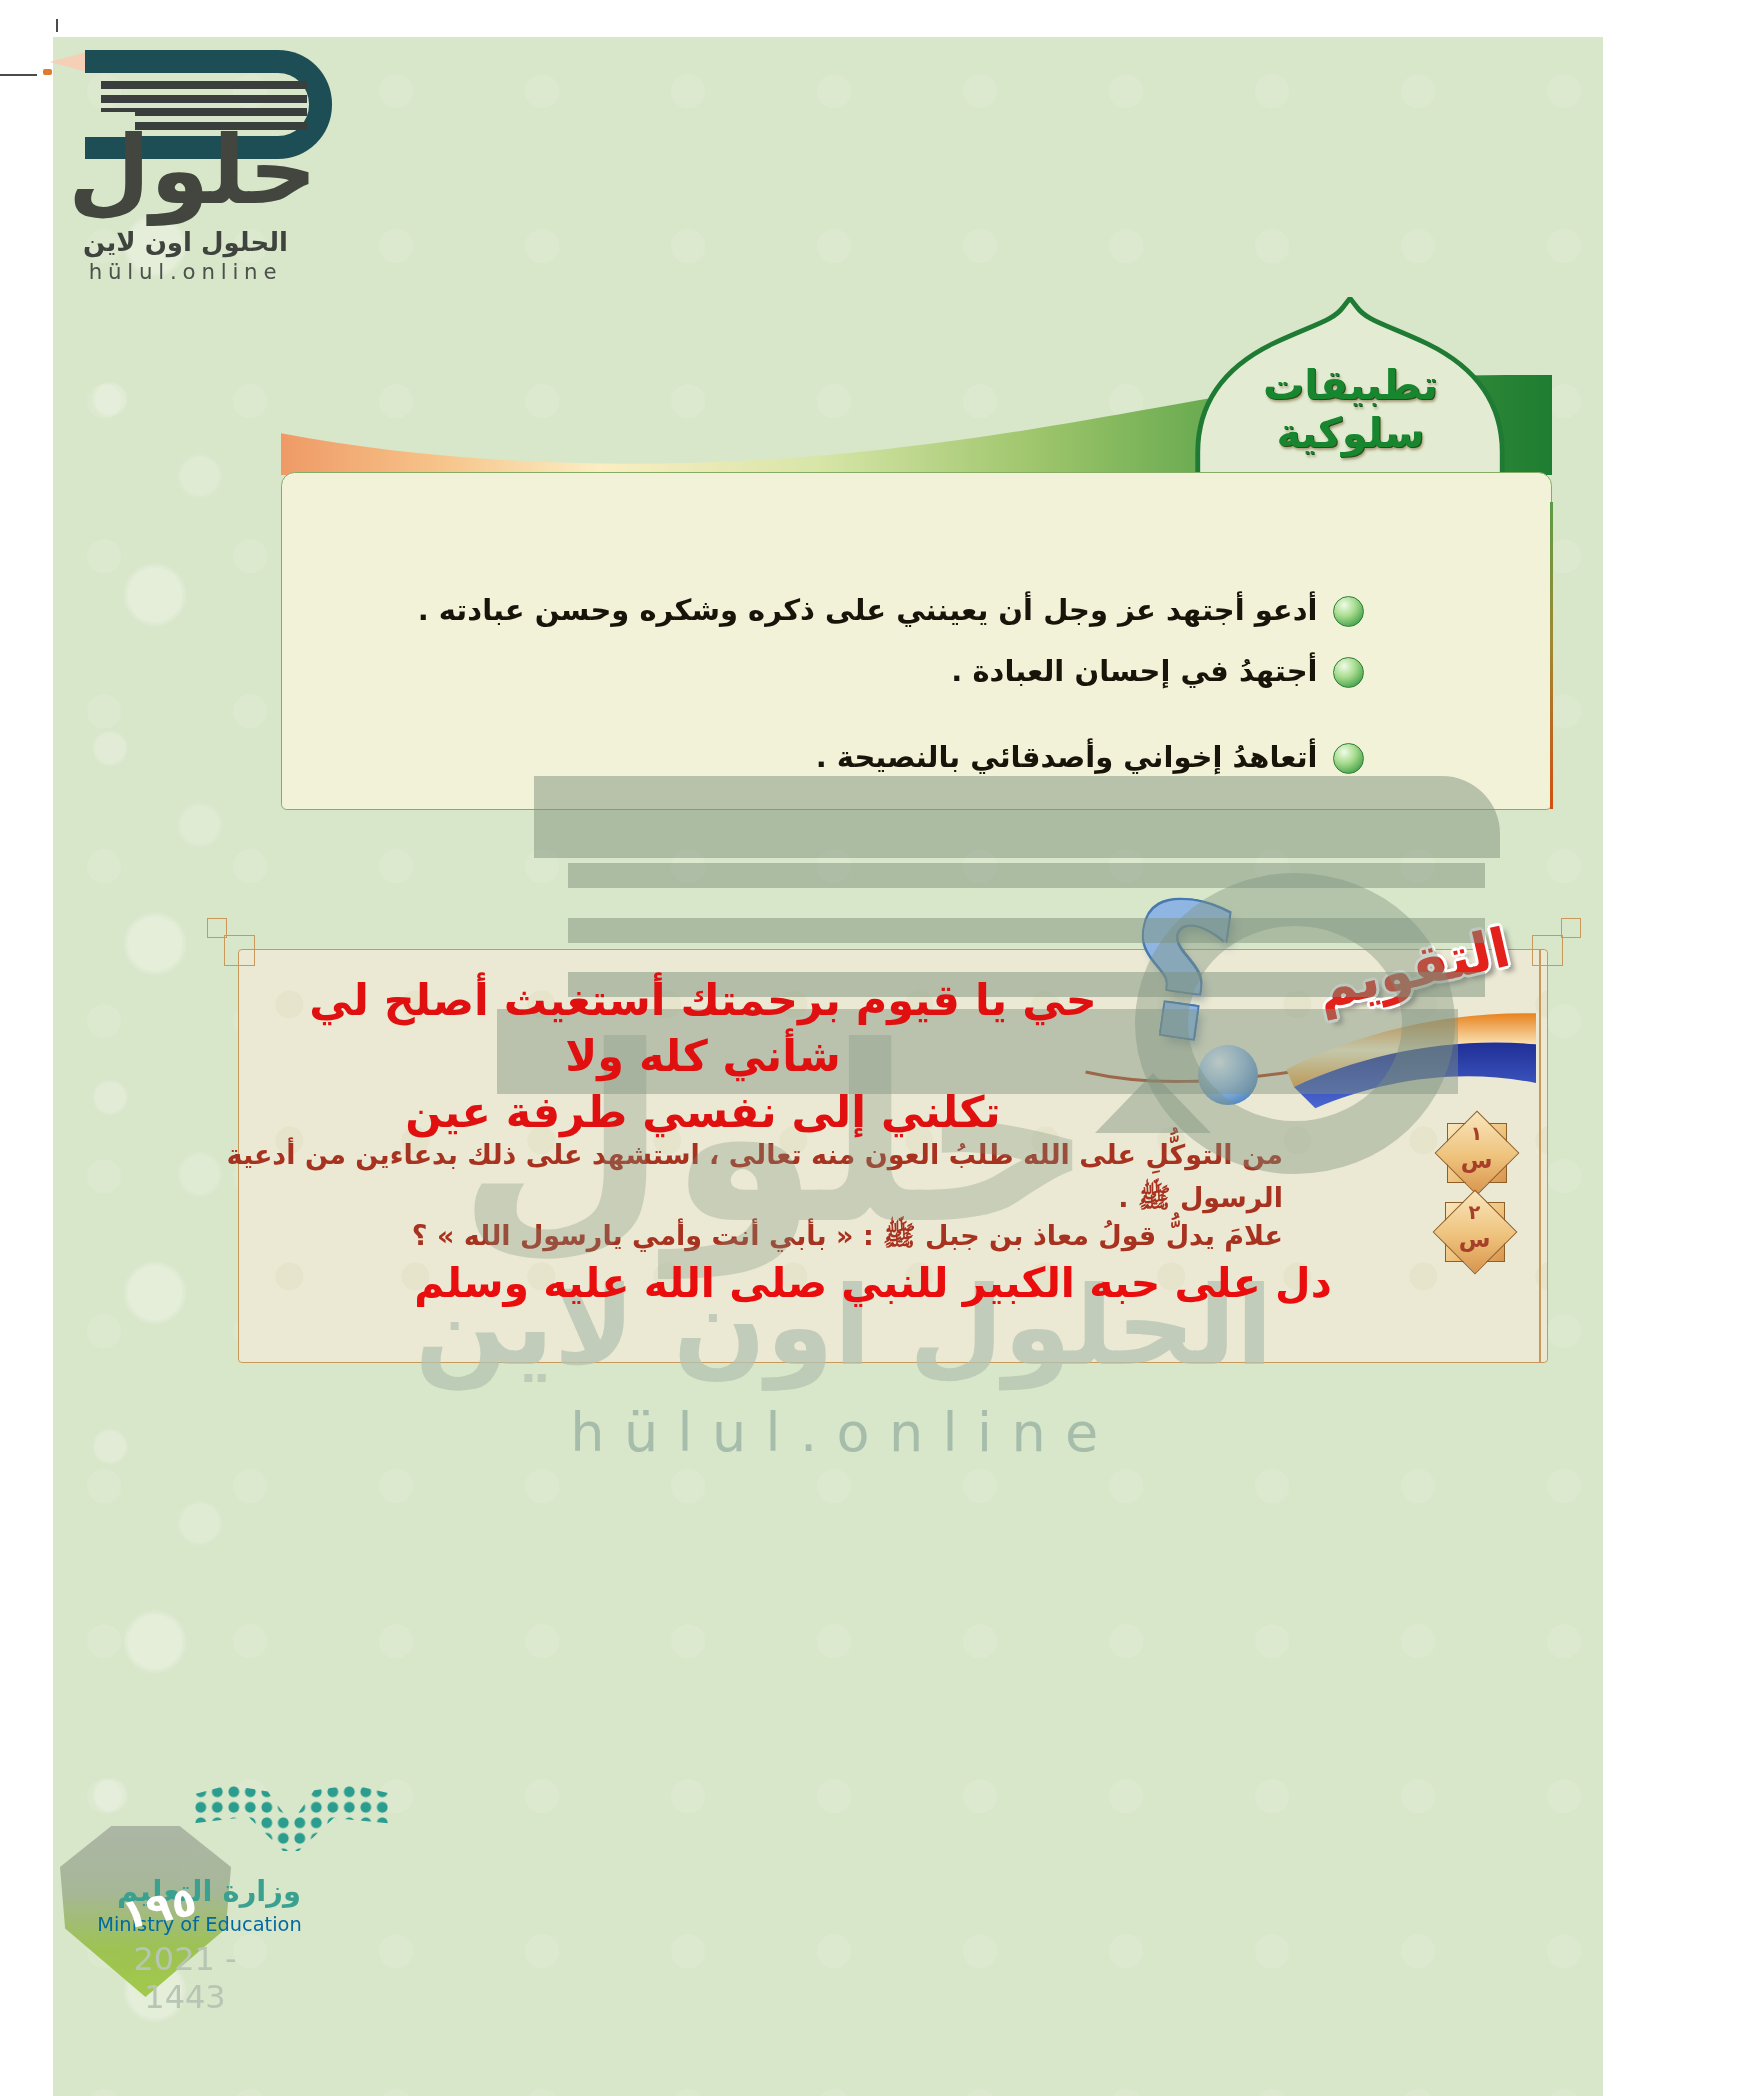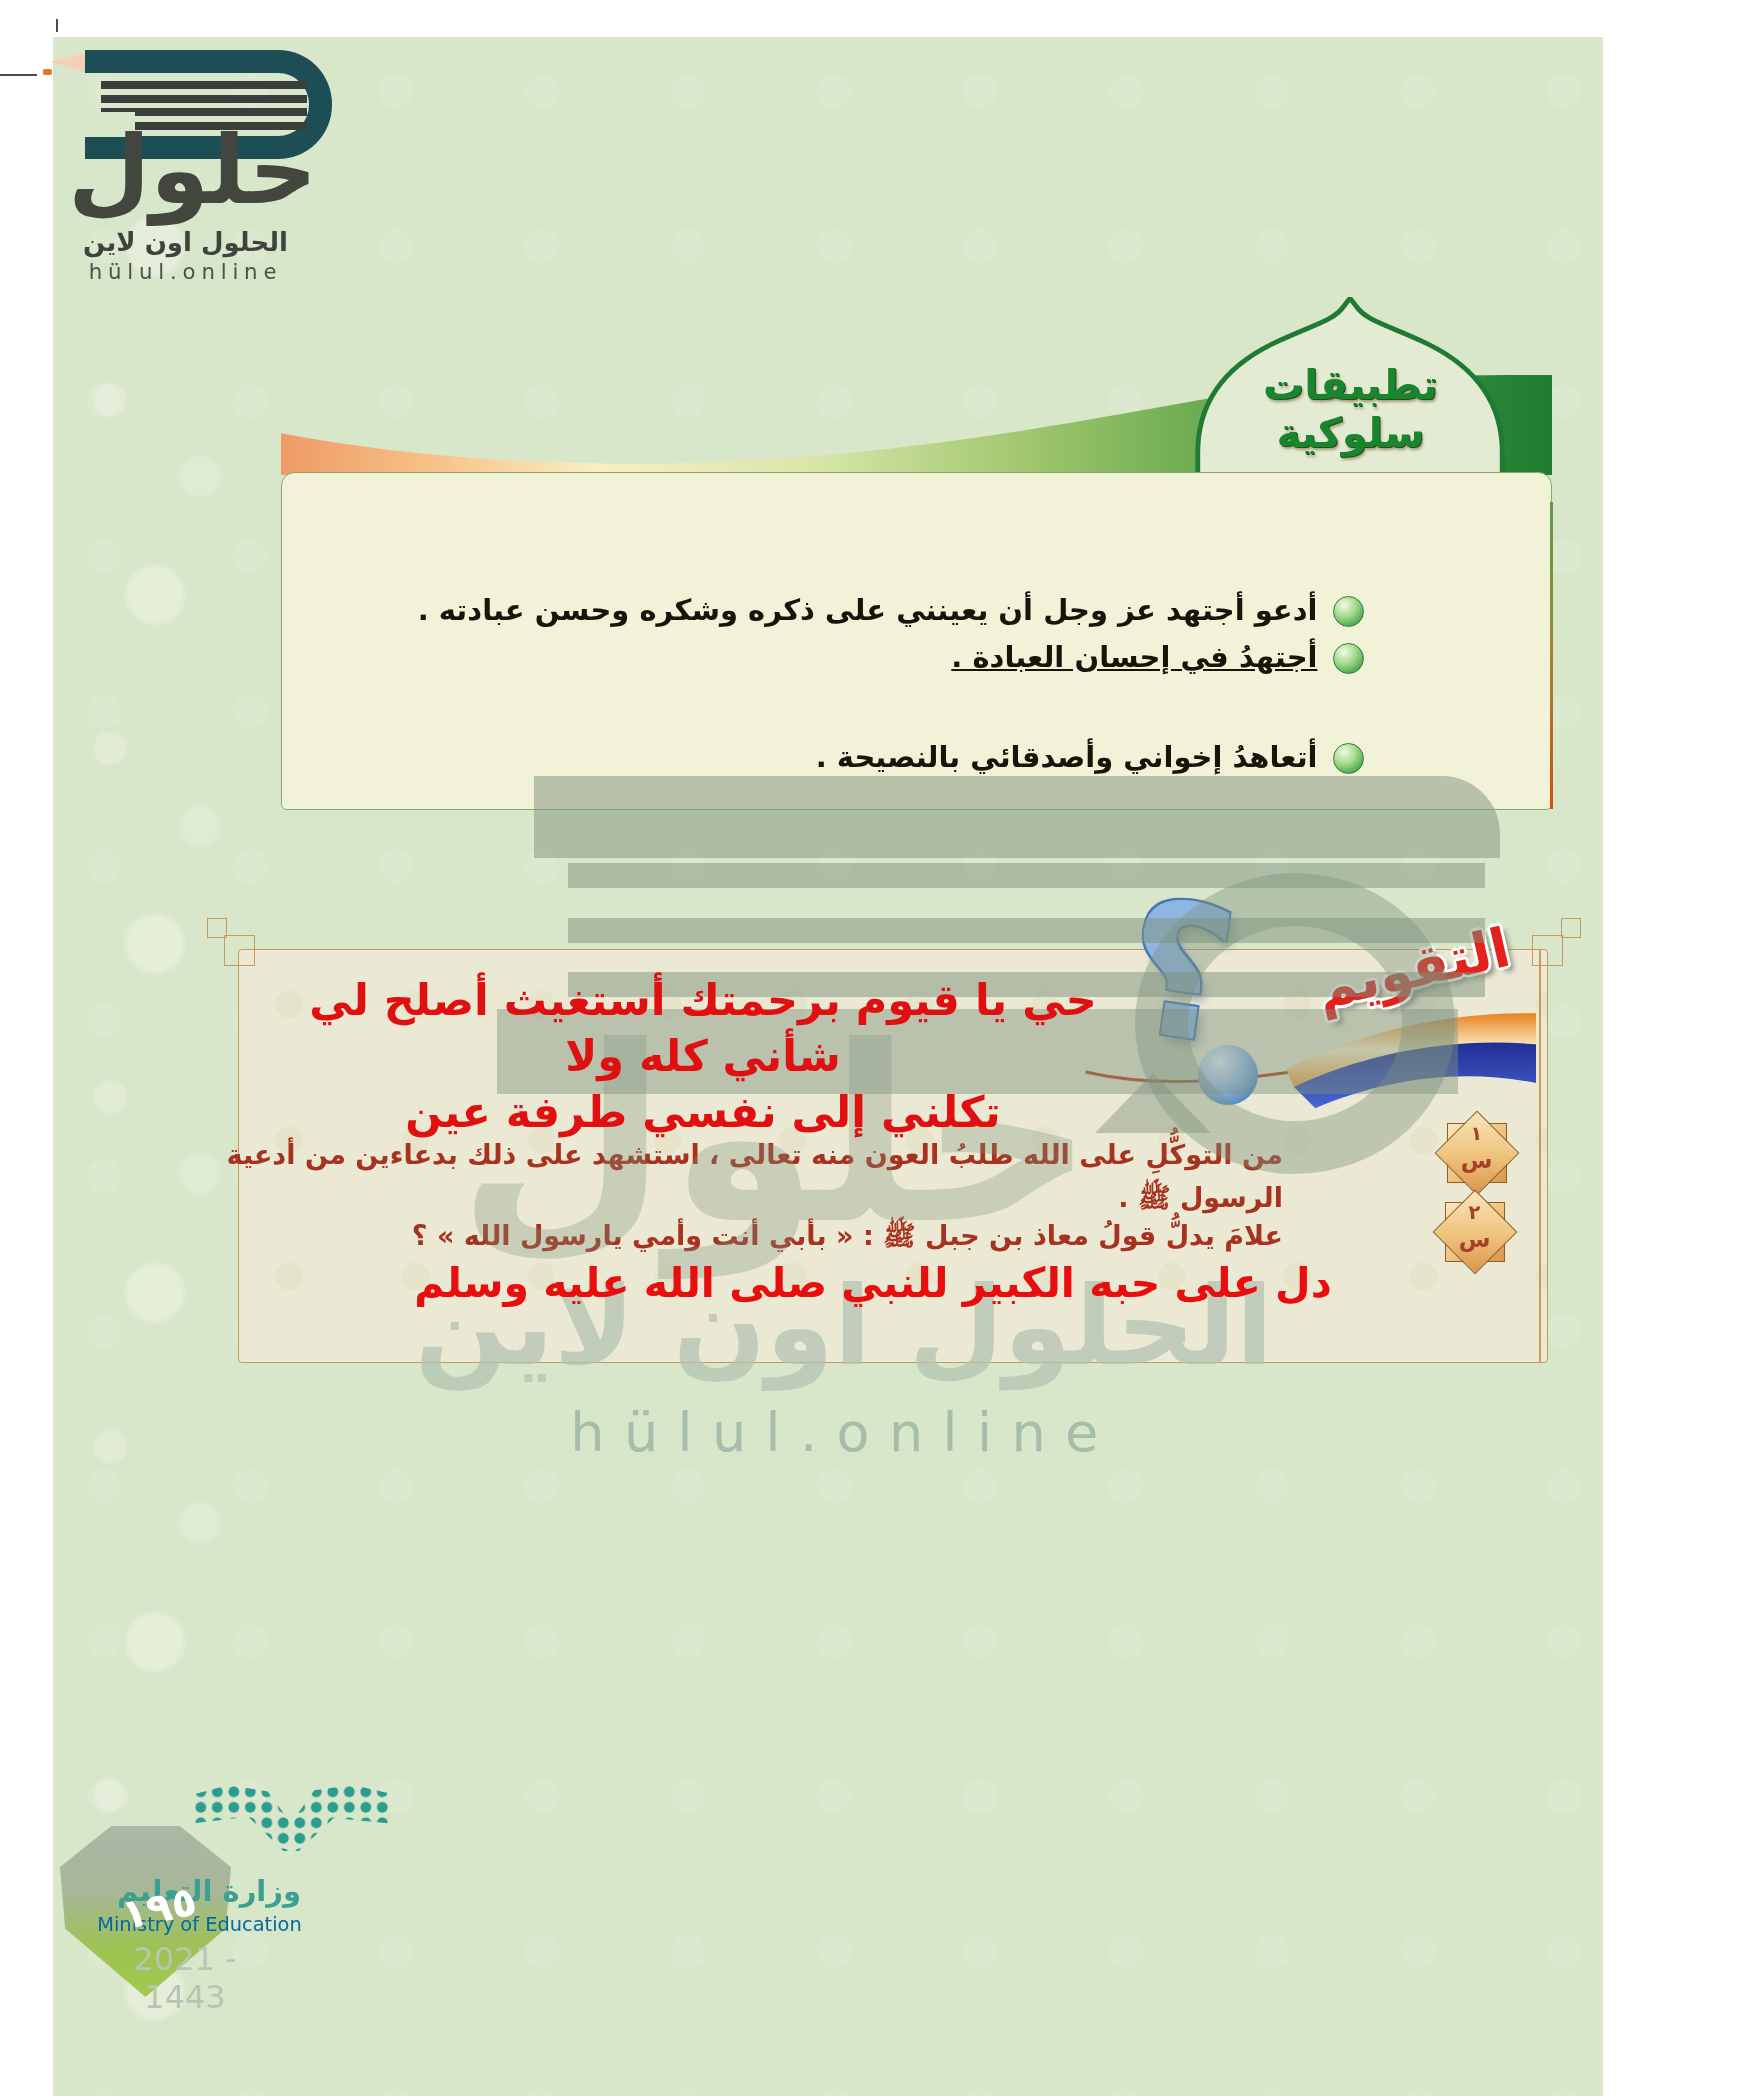--- a/index.html
+++ b/index.html
@@ -162,21 +162,21 @@
     <path d="M8 218 L8 160 C8 105 40 70 85 48 C128 28 148 24 158 10 L165 1 L172 10 C182 24 202 28 245 48 C290 70 322 105 322 160 L322 218 Z" fill="#e3ecd3" stroke="#1f7a33" stroke-width="5"></path>
   </svg>
   <div class="dome-title">تطبيقات سلوكية</div>
 
   <div class="box1">
     <div class="box1-right-accent"></div>
   </div>
   <div class="bullet-row" style="top:566px;right:239px;">
     <span class="bsp"></span><span>أدعو أجتهد عز وجل أن يعينني على ذكره وشكره وحسن عبادته .</span>
   </div>
-  <div class="bullet-row" style="top:613px;right:239px;text-decoration:underline;">
+  <div class="bullet-row" style="top:627px;right:239px;">
     <span class="bsp"></span><span>أجتهدُ في إحسان العبادة .</span>
   </div>
   <div class="bullet-row" style="top:713px;right:239px;">
     <span class="bsp"></span><span>أتعاهدُ إخواني وأصدقائي بالنصيحة .</span>
   </div>
 
   <div class="box2">
     <div class="box2-pattern"></div>
     <div class="box2-inner-right"></div>
   </div>

